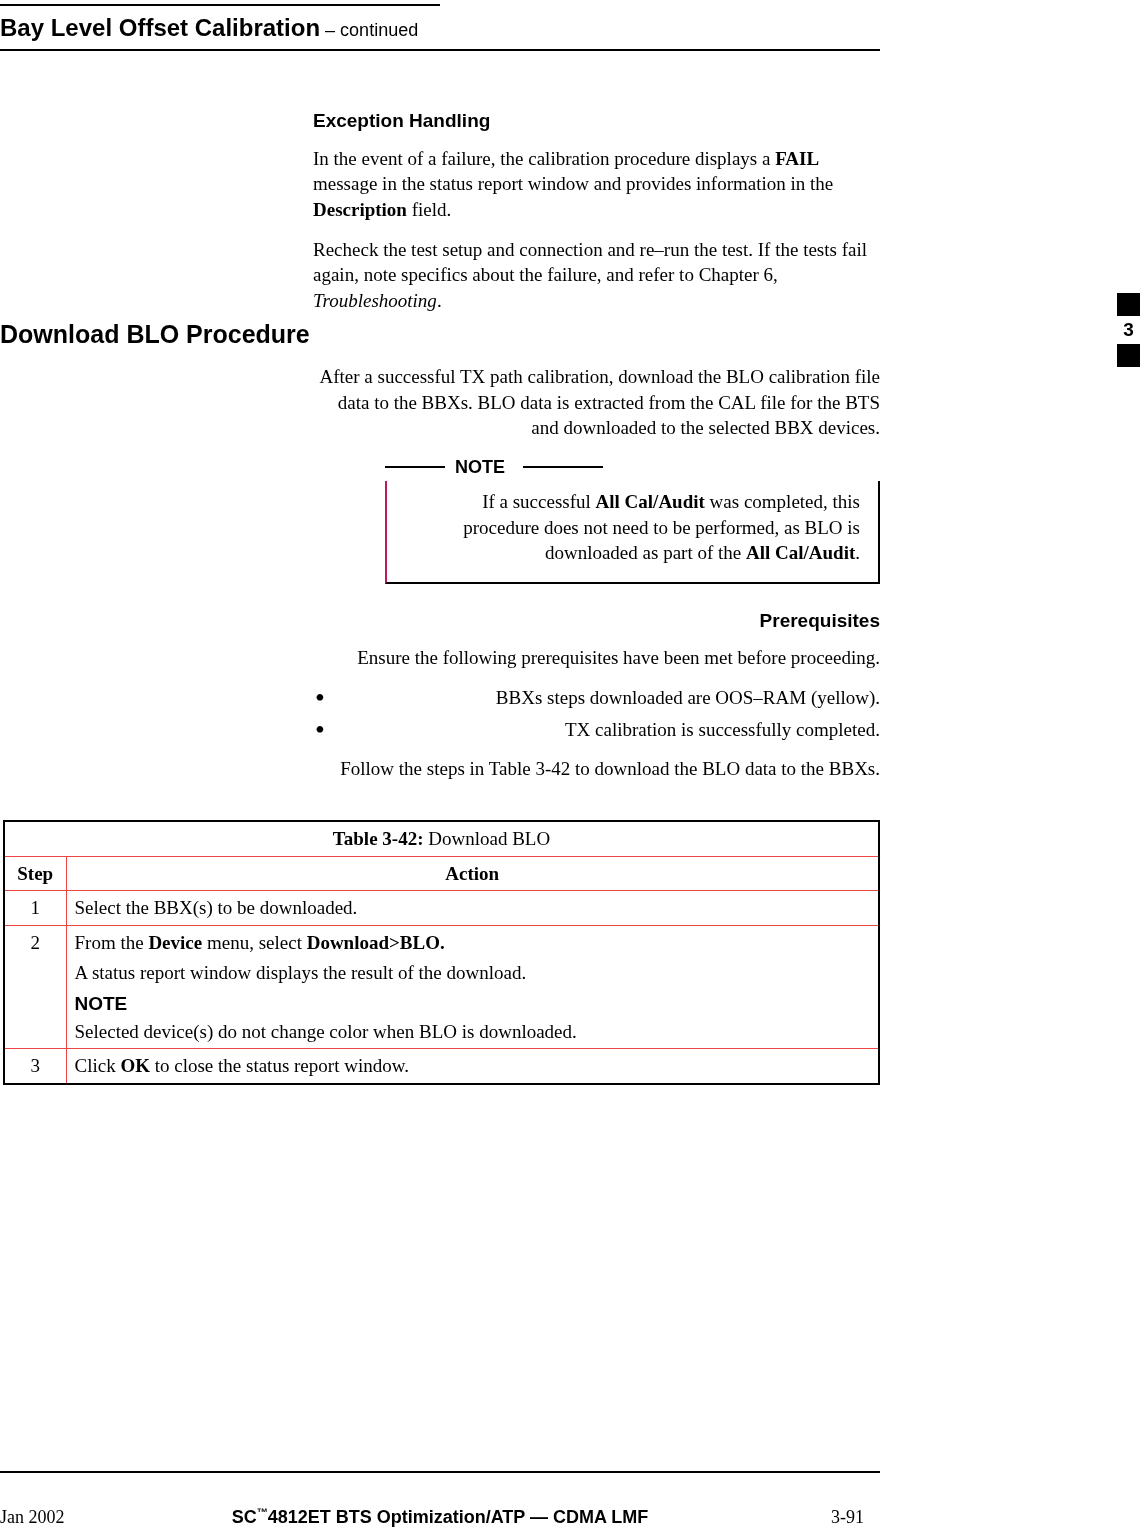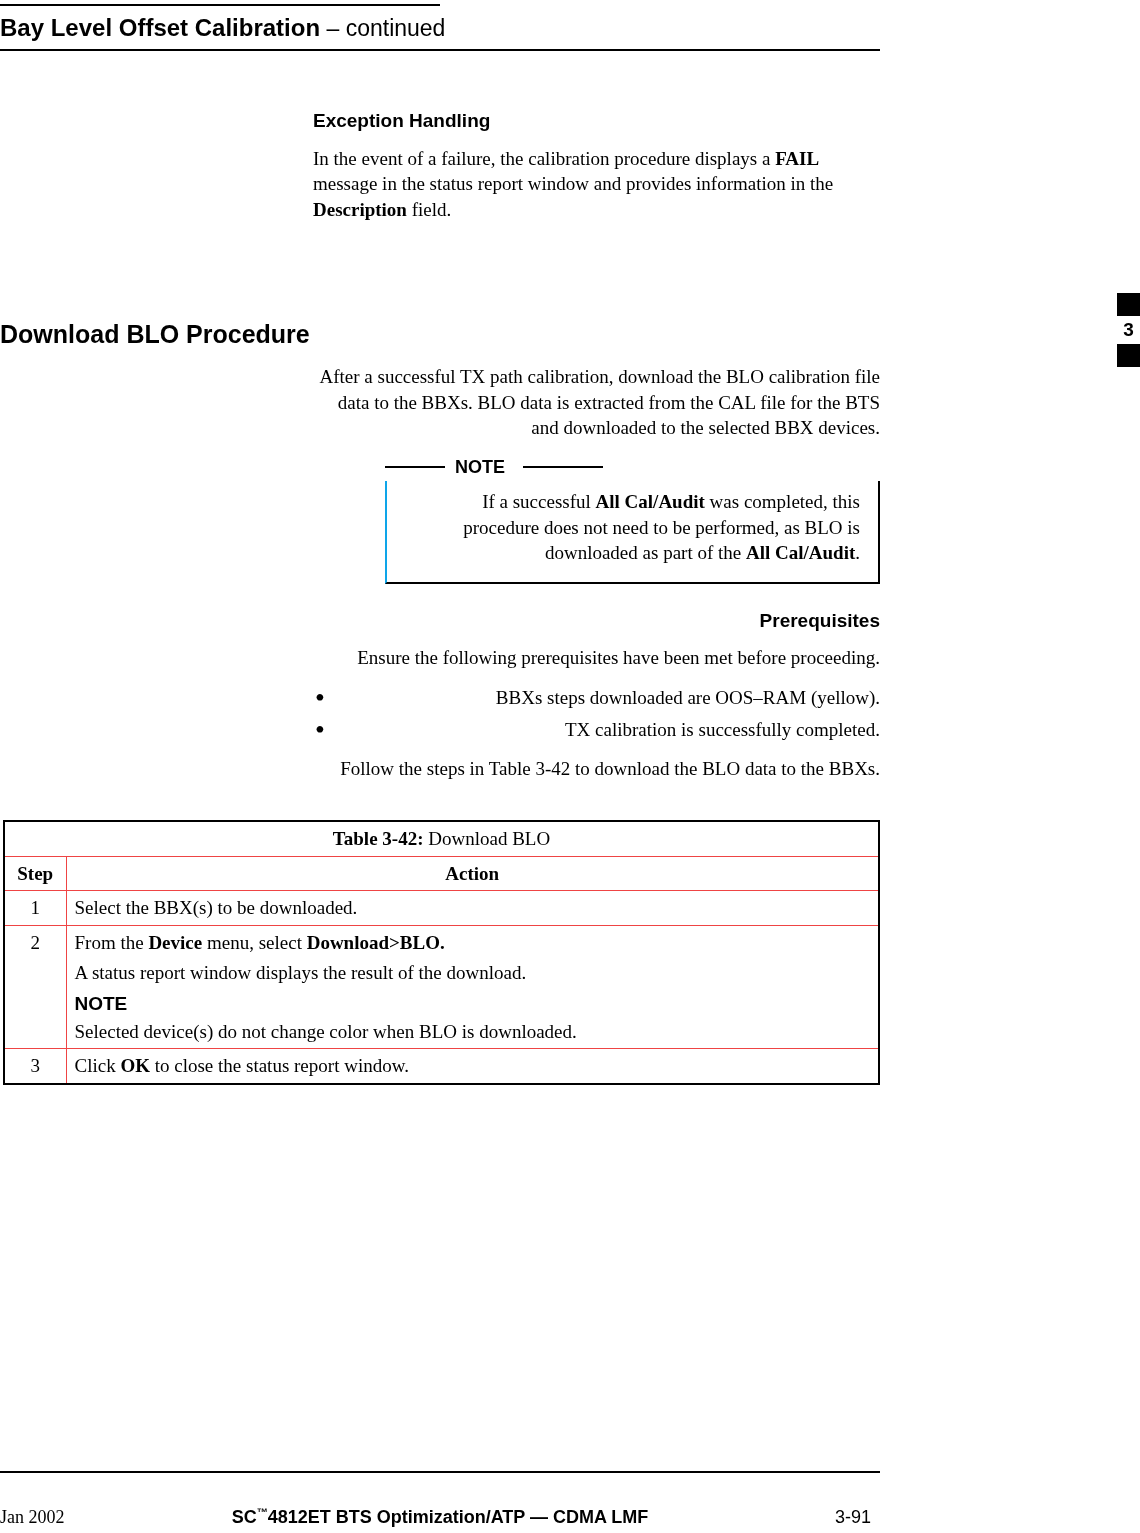--- a/index.html
+++ b/index.html
@@ -38,21 +38,21 @@
     .page-title {
       position: absolute;
       top: 12px;
       left: 0;
       font-family: Arial, Helvetica, sans-serif;
       font-size: 24px;
       font-weight: bold;
     }
     .page-title-continued {
       font-family: Arial, Helvetica, sans-serif;
-      font-size: 23px;
+      font-size: 18px;
       font-weight: normal;
     }
     .content-col {
       position: absolute;
       left: 313px;
       width: 567px;
     }
     .section-heading {
       font-family: Arial, Helvetica, sans-serif;
       font-weight: bold;
@@ -118,21 +118,21 @@
     }
     .note-rule-right {
       position: absolute;
       left: 138px;
       top: 11px;
       width: 80px;
       height: 2px;
       background: #000;
     }
     .note-body {
-      border-left: 2px solid #0ea5e9;
+      border-left: 2px solid #be185d;
       border-right: 2px solid #000;
       border-bottom: 2px solid #000;
       padding: 8px 18px 16px 18px;
       margin-top: 2px;
     }
     .bullet-list {
       list-style: none;
       margin-bottom: 14px;
     }
     .bullet-list li {
@@ -202,22 +202,22 @@
     .footer-center {
       position: absolute;
       left: 0;
       width: 880px;
       text-align: center;
       font-family: Arial, Helvetica, sans-serif;
       font-weight: bold;
     }
     .footer-right {
       position: absolute;
-      right: 9px;
-      font-family: Liberation Sans, sans-serif;
+      right: 16px;
+      font-family: Liberation Serif, serif;
     }
     .tm {
       font-size: 11px;
       vertical-align: super;
     }
     b { font-weight: bold; }
     i { font-style: italic; }
   </style>
 </head>
 <body>
@@ -232,20 +232,23 @@
   <div class="tab-box">
     <div class="tab-black"></div>
     <div class="tab-num">3</div>
     <div class="tab-black"></div>
   </div>
 
   <div class="content-col" style="top:108px;">
     <div class="section-heading">Exception Handling</div>
     <p class="para">
       <span>In the event of a failure, the calibration procedure displays a </span><b>FAIL</b><span> message in the status report window and provides information in the </span><b>Description</b><span> field.</span>
+    </p>
+    <p class="para">
+      <span>Recheck the test setup and connection and re–run the test. If the tests fail again, note specifics about the failure, and refer to Chapter 6, </span><i>Troubleshooting</i><span>.</span>
     </p>
   </div>
 
   <div class="side-heading" style="top:318px;">Download BLO Procedure</div>
 
   <div class="content-col" style="top:364px;text-align:right;">
     <p class="para">After a successful TX path calibration, download the BLO calibration file data to the BBXs. BLO data is extracted from the CAL file for the BTS and downloaded to the selected BBX devices.</p>
 
     <div class="note-box">
       <div class="note-label-row">

